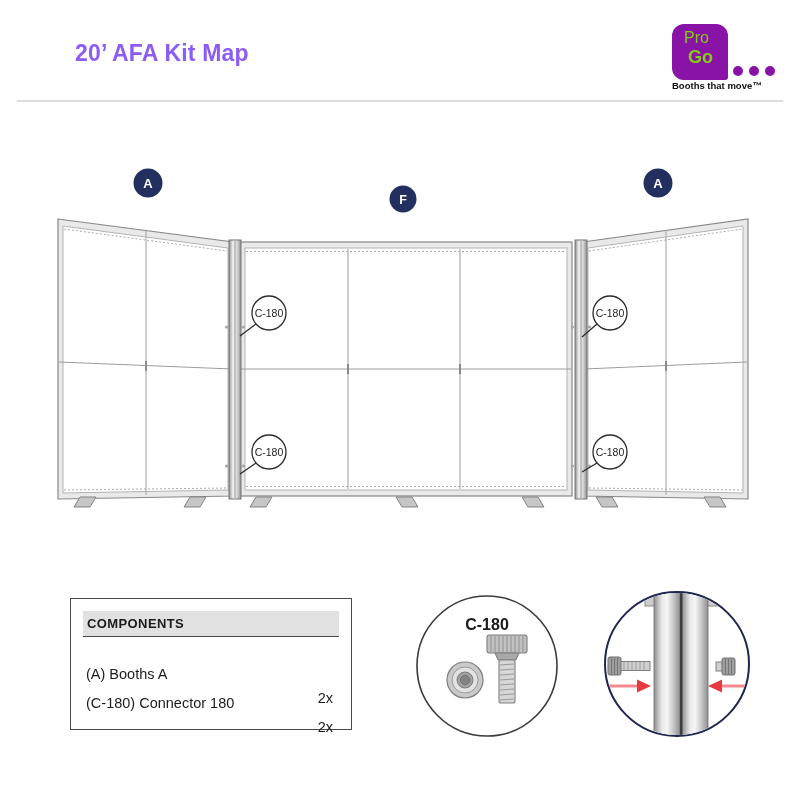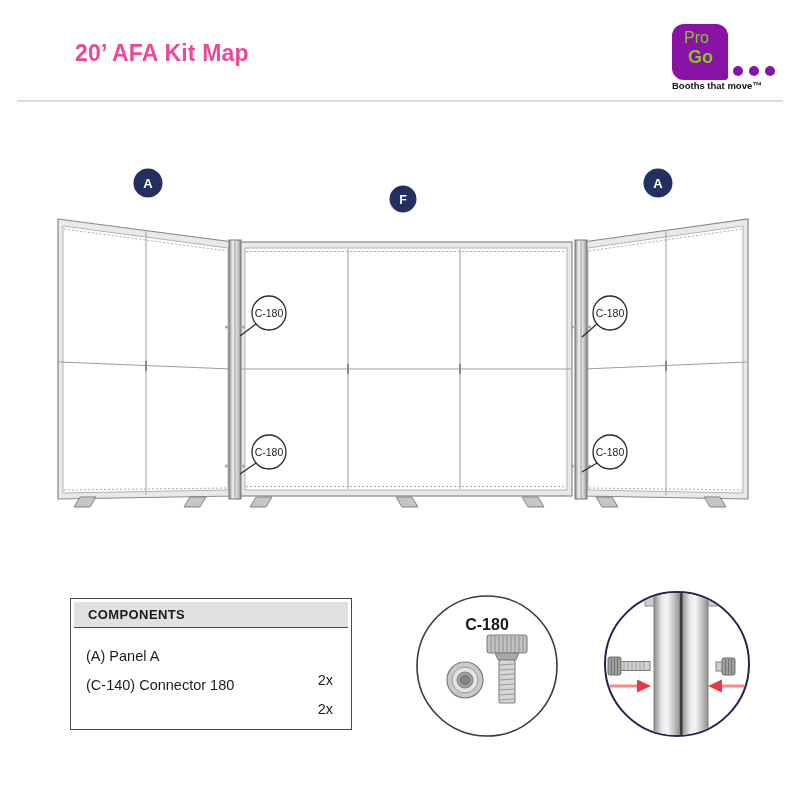--- a/index.html
+++ b/index.html
@@ -1,32 +1,32 @@
 <!DOCTYPE html>
 <html><head>
 <meta charset="utf-8">
 <style>
   html,body{margin:0;padding:0;background:#ffffff;}
   #page{position:relative;width:800px;height:800px;background:#fff;overflow:hidden;
         font-family:"Liberation Sans", sans-serif;}
   .abs{position:absolute;}
   
-  #title{left:75px;top:40px;font-size:23px;font-weight:bold;color:#ec4899;letter-spacing:.2px;}
+  #title{left:75px;top:40px;font-size:23px;font-weight:bold;color:#8b5cf6;letter-spacing:.2px;}
   #logo-square{left:672px;top:24px;width:56px;height:56px;background:#8913a7;
                border-radius:12px 12px 3px 12px;color:#84cc16;padding-top:5px;box-sizing:border-box;}
   #logo-square .l1{display:block;font-size:16px;font-weight:400;line-height:18px;padding-left:12px;}
   #logo-square .l2{display:block;font-size:18px;font-weight:bold;line-height:20px;padding-left:16px;}
   .logo-dot{width:10px;height:10px;border-radius:50%;background:#8913a7;top:66px;}
   #tagline{left:672px;top:80px;width:120px;font-size:9.5px;font-weight:600;color:#101010;}
   #header-divider{left:17px;top:100px;width:766px;height:2px;background:#dcdcdc;}
   
   #comp-table{left:70px;top:598px;width:282px;height:132px;border:1.6px solid #4a4a4a;
               background:#fff;box-sizing:border-box;}
-  #comp-head{margin:3px;height:25px;background:#e1e1e1;border-bottom:1.6px solid #4a4a4a;
-             display:flex;align-items:center;padding-left:14px;font-size:13px;font-weight:bold;
+  #comp-head{margin:12px;height:25px;background:#e1e1e1;border-bottom:1.6px solid #4a4a4a;
+             display:flex;align-items:center;padding-left:4px;font-size:13px;font-weight:bold;
              color:#1a1a1a;letter-spacing:.4px;}
   .comp-row{display:flex;justify-content:space-between;padding:0 18px 0 15px;
             font-size:14.5px;color:#1c1c1c;height:27px;align-items:center;margin-top:2px;}
   .comp-row .qty{color:#1c1c1c;margin-top:48px;}
   svg text{font-family:"Liberation Sans", sans-serif;}
 </style>
 </head>
 <body>
 
 <div id="page">
@@ -230,22 +230,22 @@
           <polygon points="722,679.5 708,686 722,692.5" fill="#e63a40"></polygon>
         </g>
       </g>
     </g>
   </svg>
 
   <div class="abs" id="comp-table">
     <div id="comp-head">COMPONENTS</div>
     <div style="height:9px;"></div>
     <div class="comp-row">
-      <span>(A) Panel A</span>
+      <span>(A) Booths A</span>
       <span class="qty">2x</span>
     </div>
     <div class="comp-row">
-      <span>(C-140) Connector 180</span>
+      <span>(C-180) Connector 180</span>
       <span class="qty">2x</span>
     </div>
   </div>
 
 </div>
 
 </body></html>

